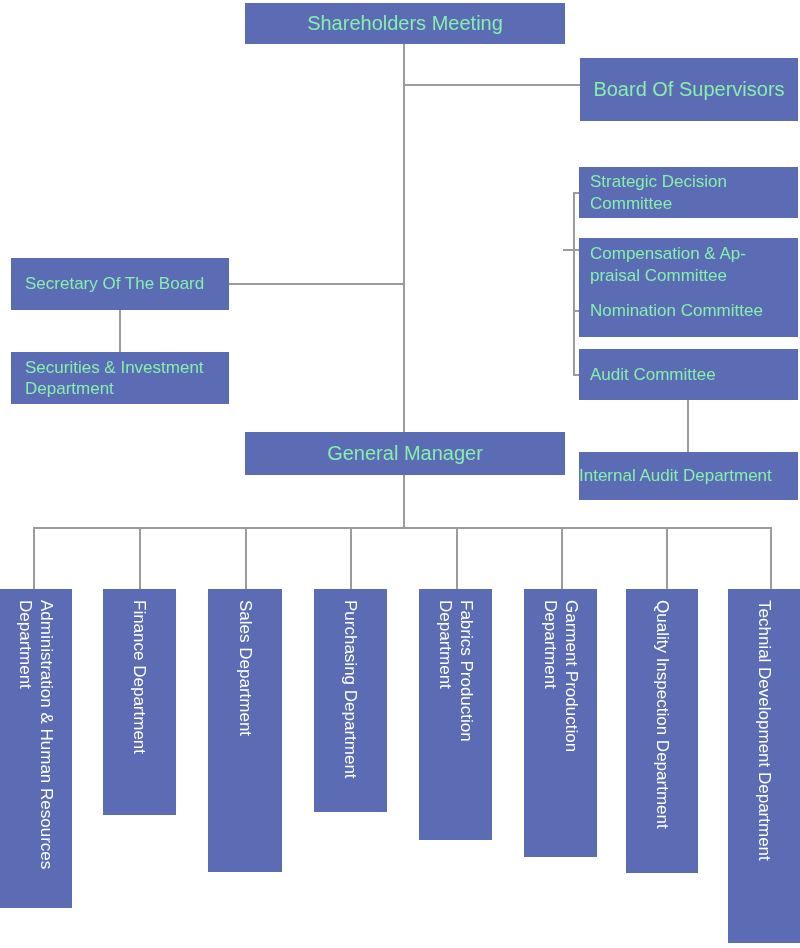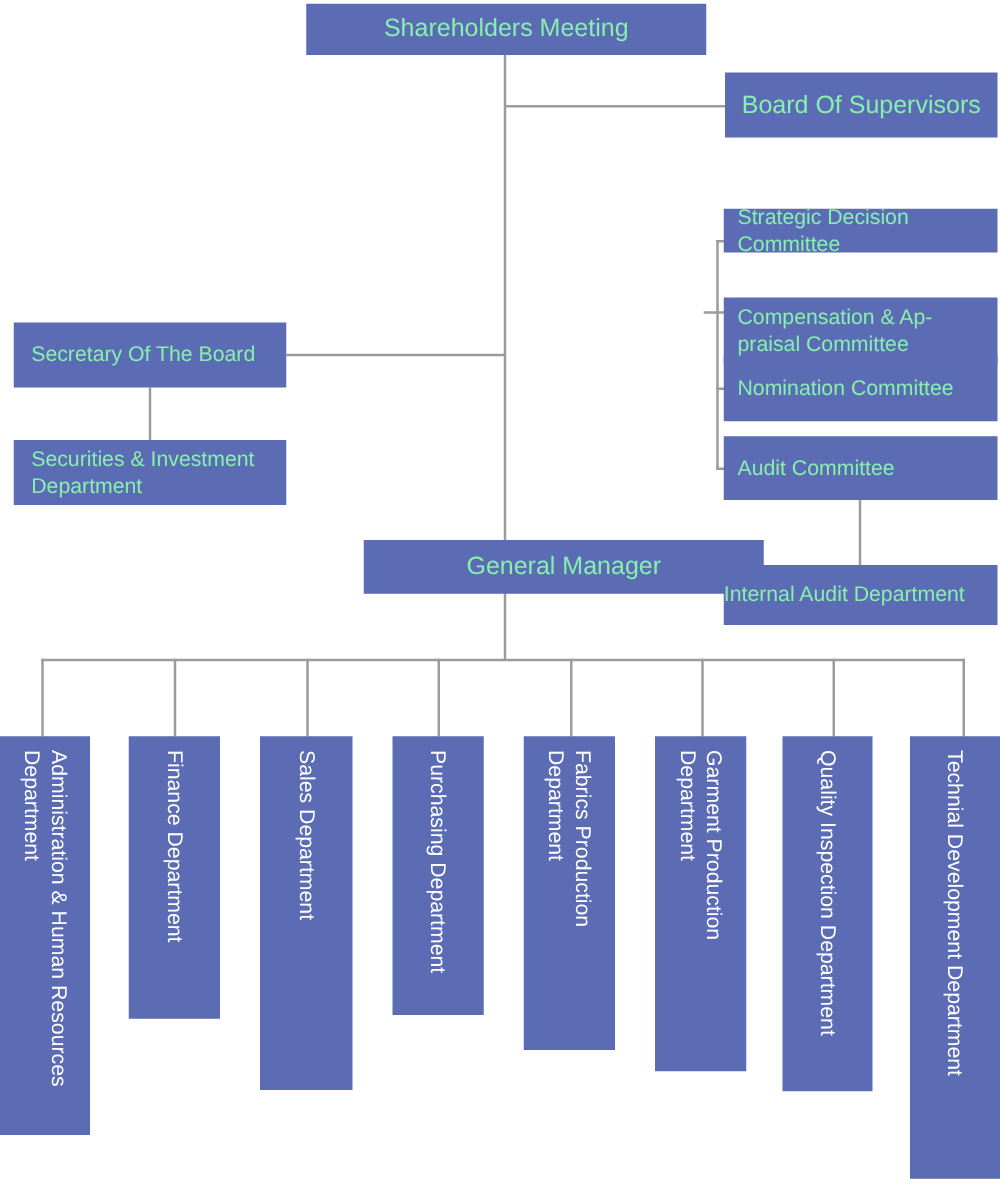--- a/index.html
+++ b/index.html
@@ -69,39 +69,39 @@
   <div class="vline" style="left:139px;top:527px;height:62px;"></div>
   <div class="vline" style="left:245px;top:527px;height:62px;"></div>
   <div class="vline" style="left:350px;top:527px;height:62px;"></div>
   <div class="vline" style="left:456px;top:527px;height:62px;"></div>
   <div class="vline" style="left:561px;top:527px;height:62px;"></div>
   <div class="vline" style="left:666px;top:527px;height:62px;"></div>
   <div class="vline" style="left:770px;top:527px;height:62px;"></div>
 
   <div class="box center big" style="left:245px;top:3px;width:320px;height:41px;">Shareholders Meeting</div>
 
-  <div class="box center big" style="left:580px;top:58px;width:218px;height:52px;">Board Of Supervisors</div>
+  <div class="box center big" style="left:580px;top:58px;width:218px;height:63px;">Board Of Supervisors</div>
 
 
-  <div class="box mid leftpad" style="left:579px;top:167px;width:219px;height:35px;">Strategic Decision
+  <div class="box mid leftpad" style="left:579px;top:167px;width:219px;height:51px;">Strategic Decision
 Committee</div>
 
   <div class="box mid leftpad" style="left:579px;top:238px;width:219px;height:53px;">Compensation &amp; Ap-
 praisal Committee</div>
 
   <div class="box mid leftpad" style="left:579px;top:285px;width:219px;height:52px;">Nomination Committee</div>
 
   <div class="box mid leftpad" style="left:579px;top:349px;width:219px;height:51px;">Audit Committee</div>
 
   <div class="box mid leftpad14" style="left:11px;top:258px;width:218px;height:52px;">Secretary Of The Board</div>
 
   <div class="box mid leftpad14" style="left:11px;top:352px;width:218px;height:52px;">Securities &amp; Investment
 Department</div>
 
-  <div class="box center big" style="left:245px;top:432px;width:320px;height:43px;margin-left:46px;">General Manager</div>
+  <div class="box center big" style="left:245px;top:432px;width:320px;height:43px;">General Manager</div>
 
   <div class="box mid leftpad8" style="left:579px;top:452px;width:219px;height:48px;">Internal Audit Department</div>
 
   <div class="vbox" style="left:0px;top:589px;width:72px;height:319px;">
     <span>Administration &amp; Human Resources
 Department</span>
   </div>
 
   <div class="vbox" style="left:103px;top:589px;width:73px;height:226px;">
     <span>Finance Department</span>

